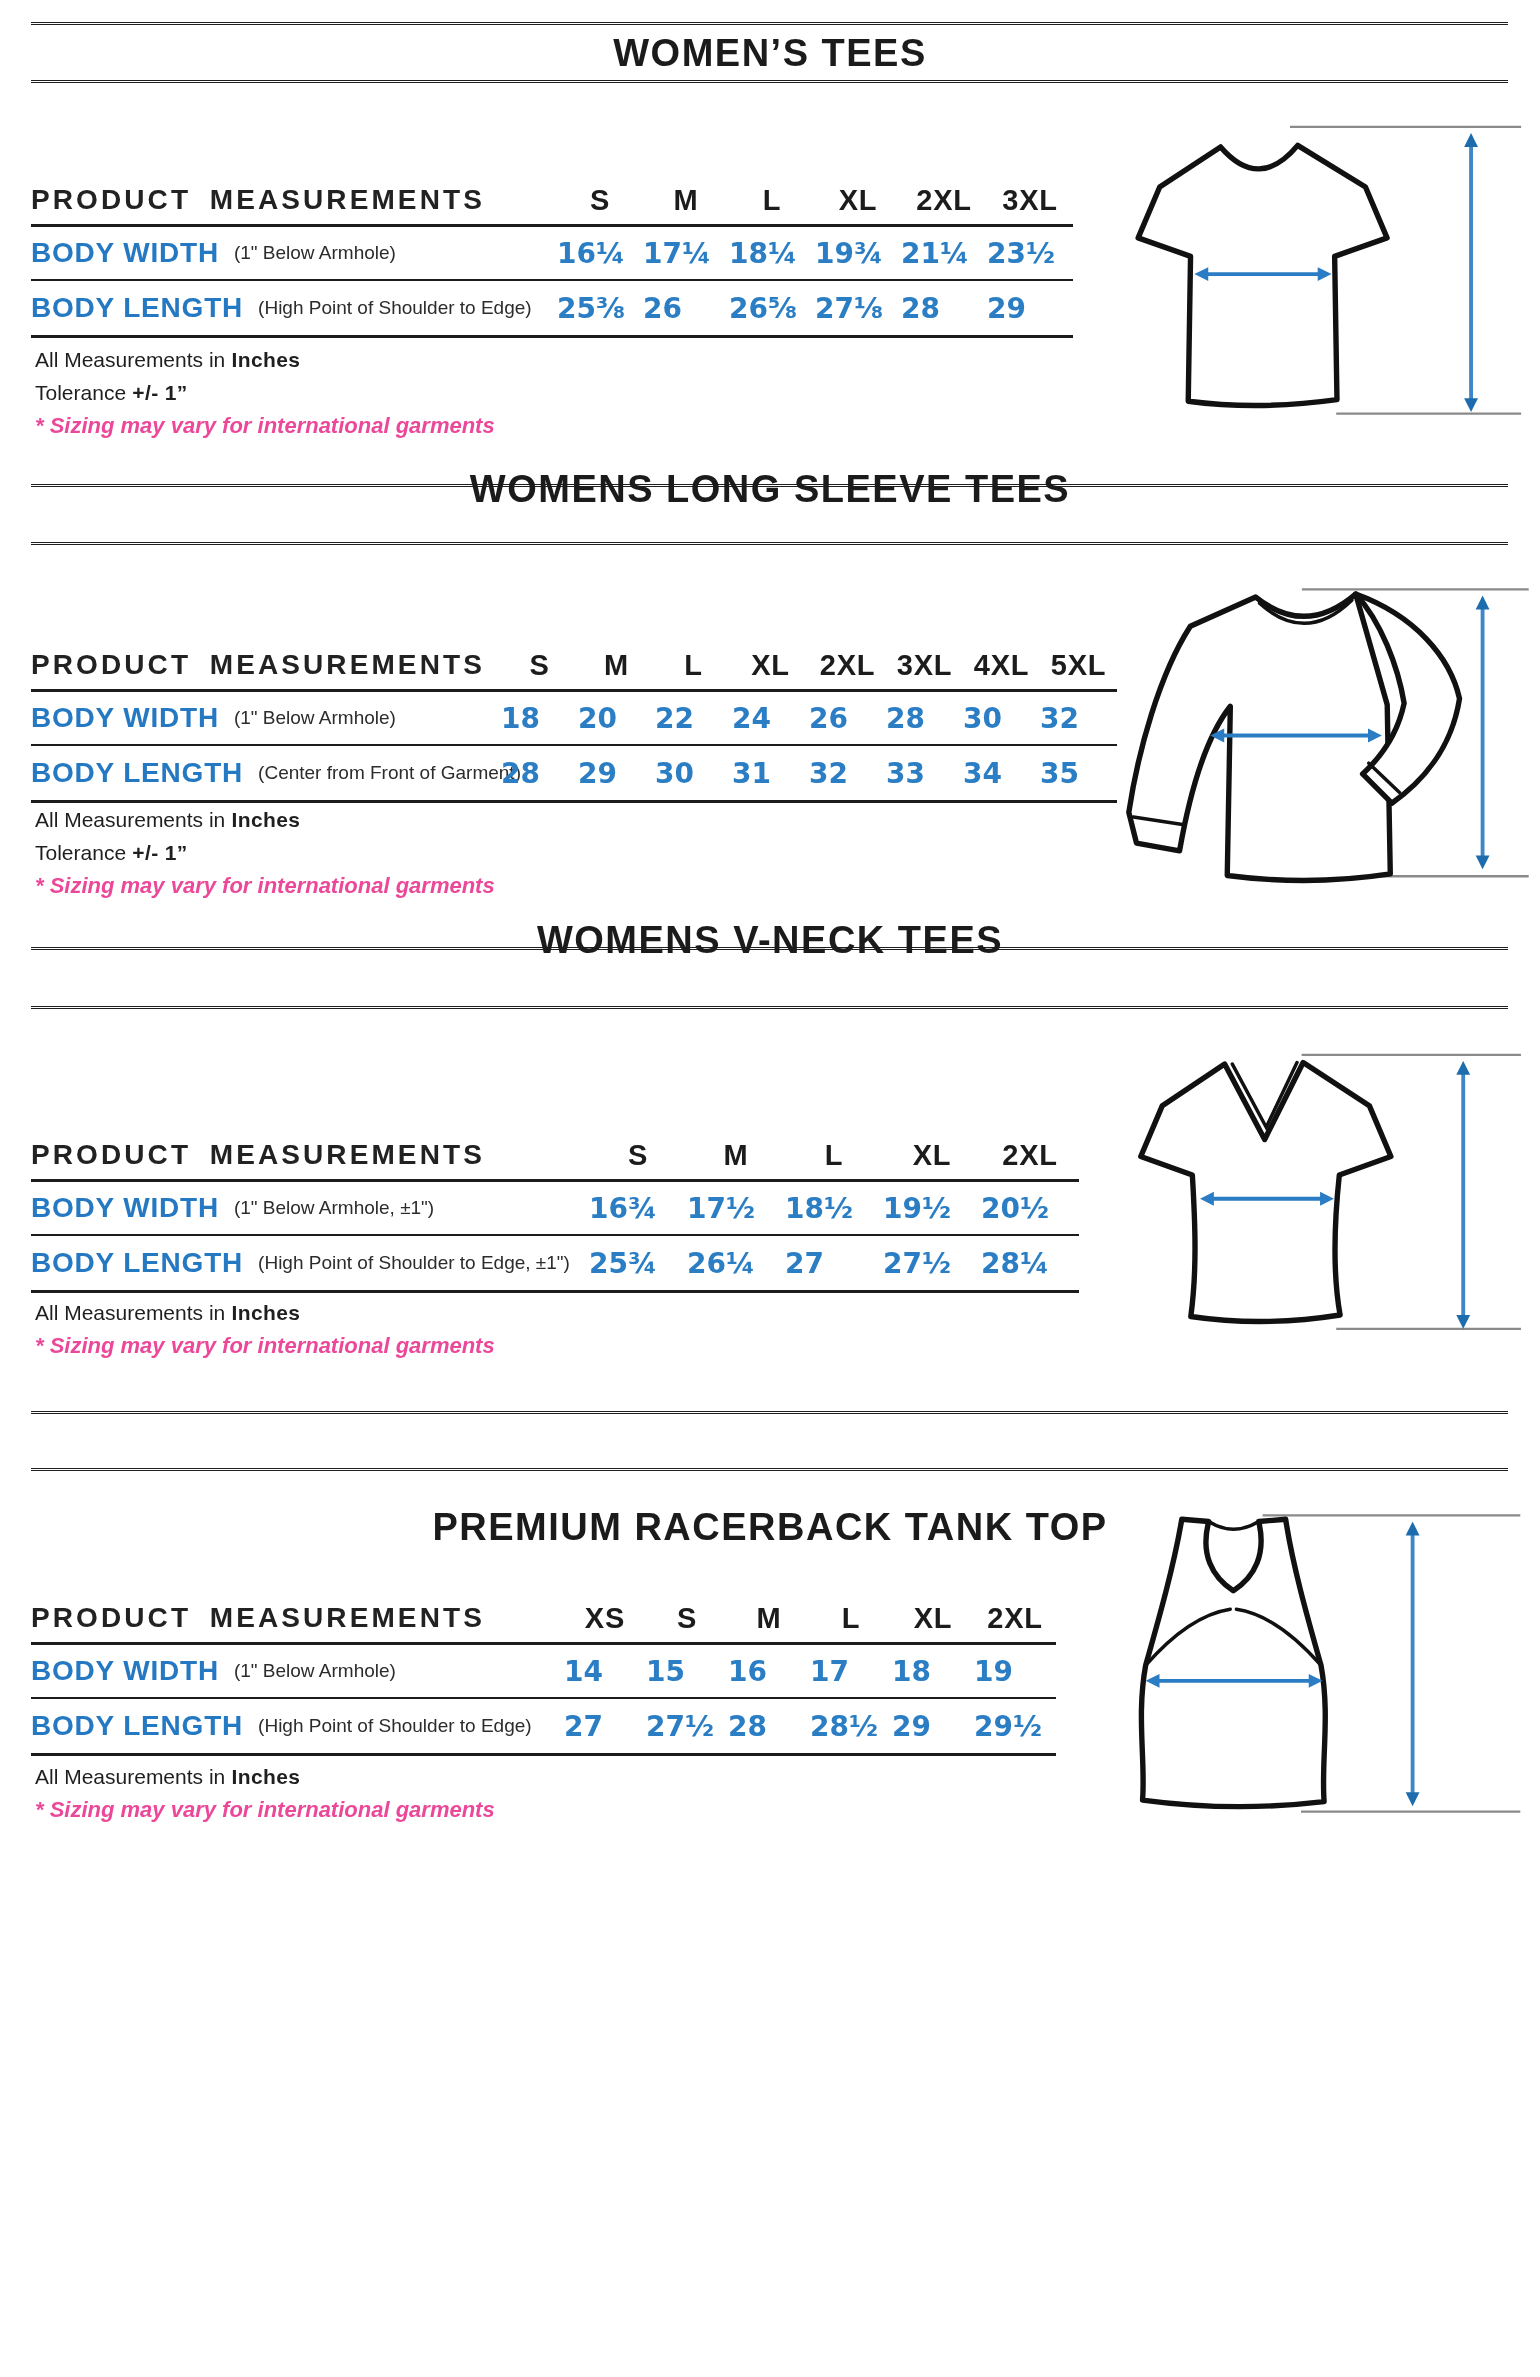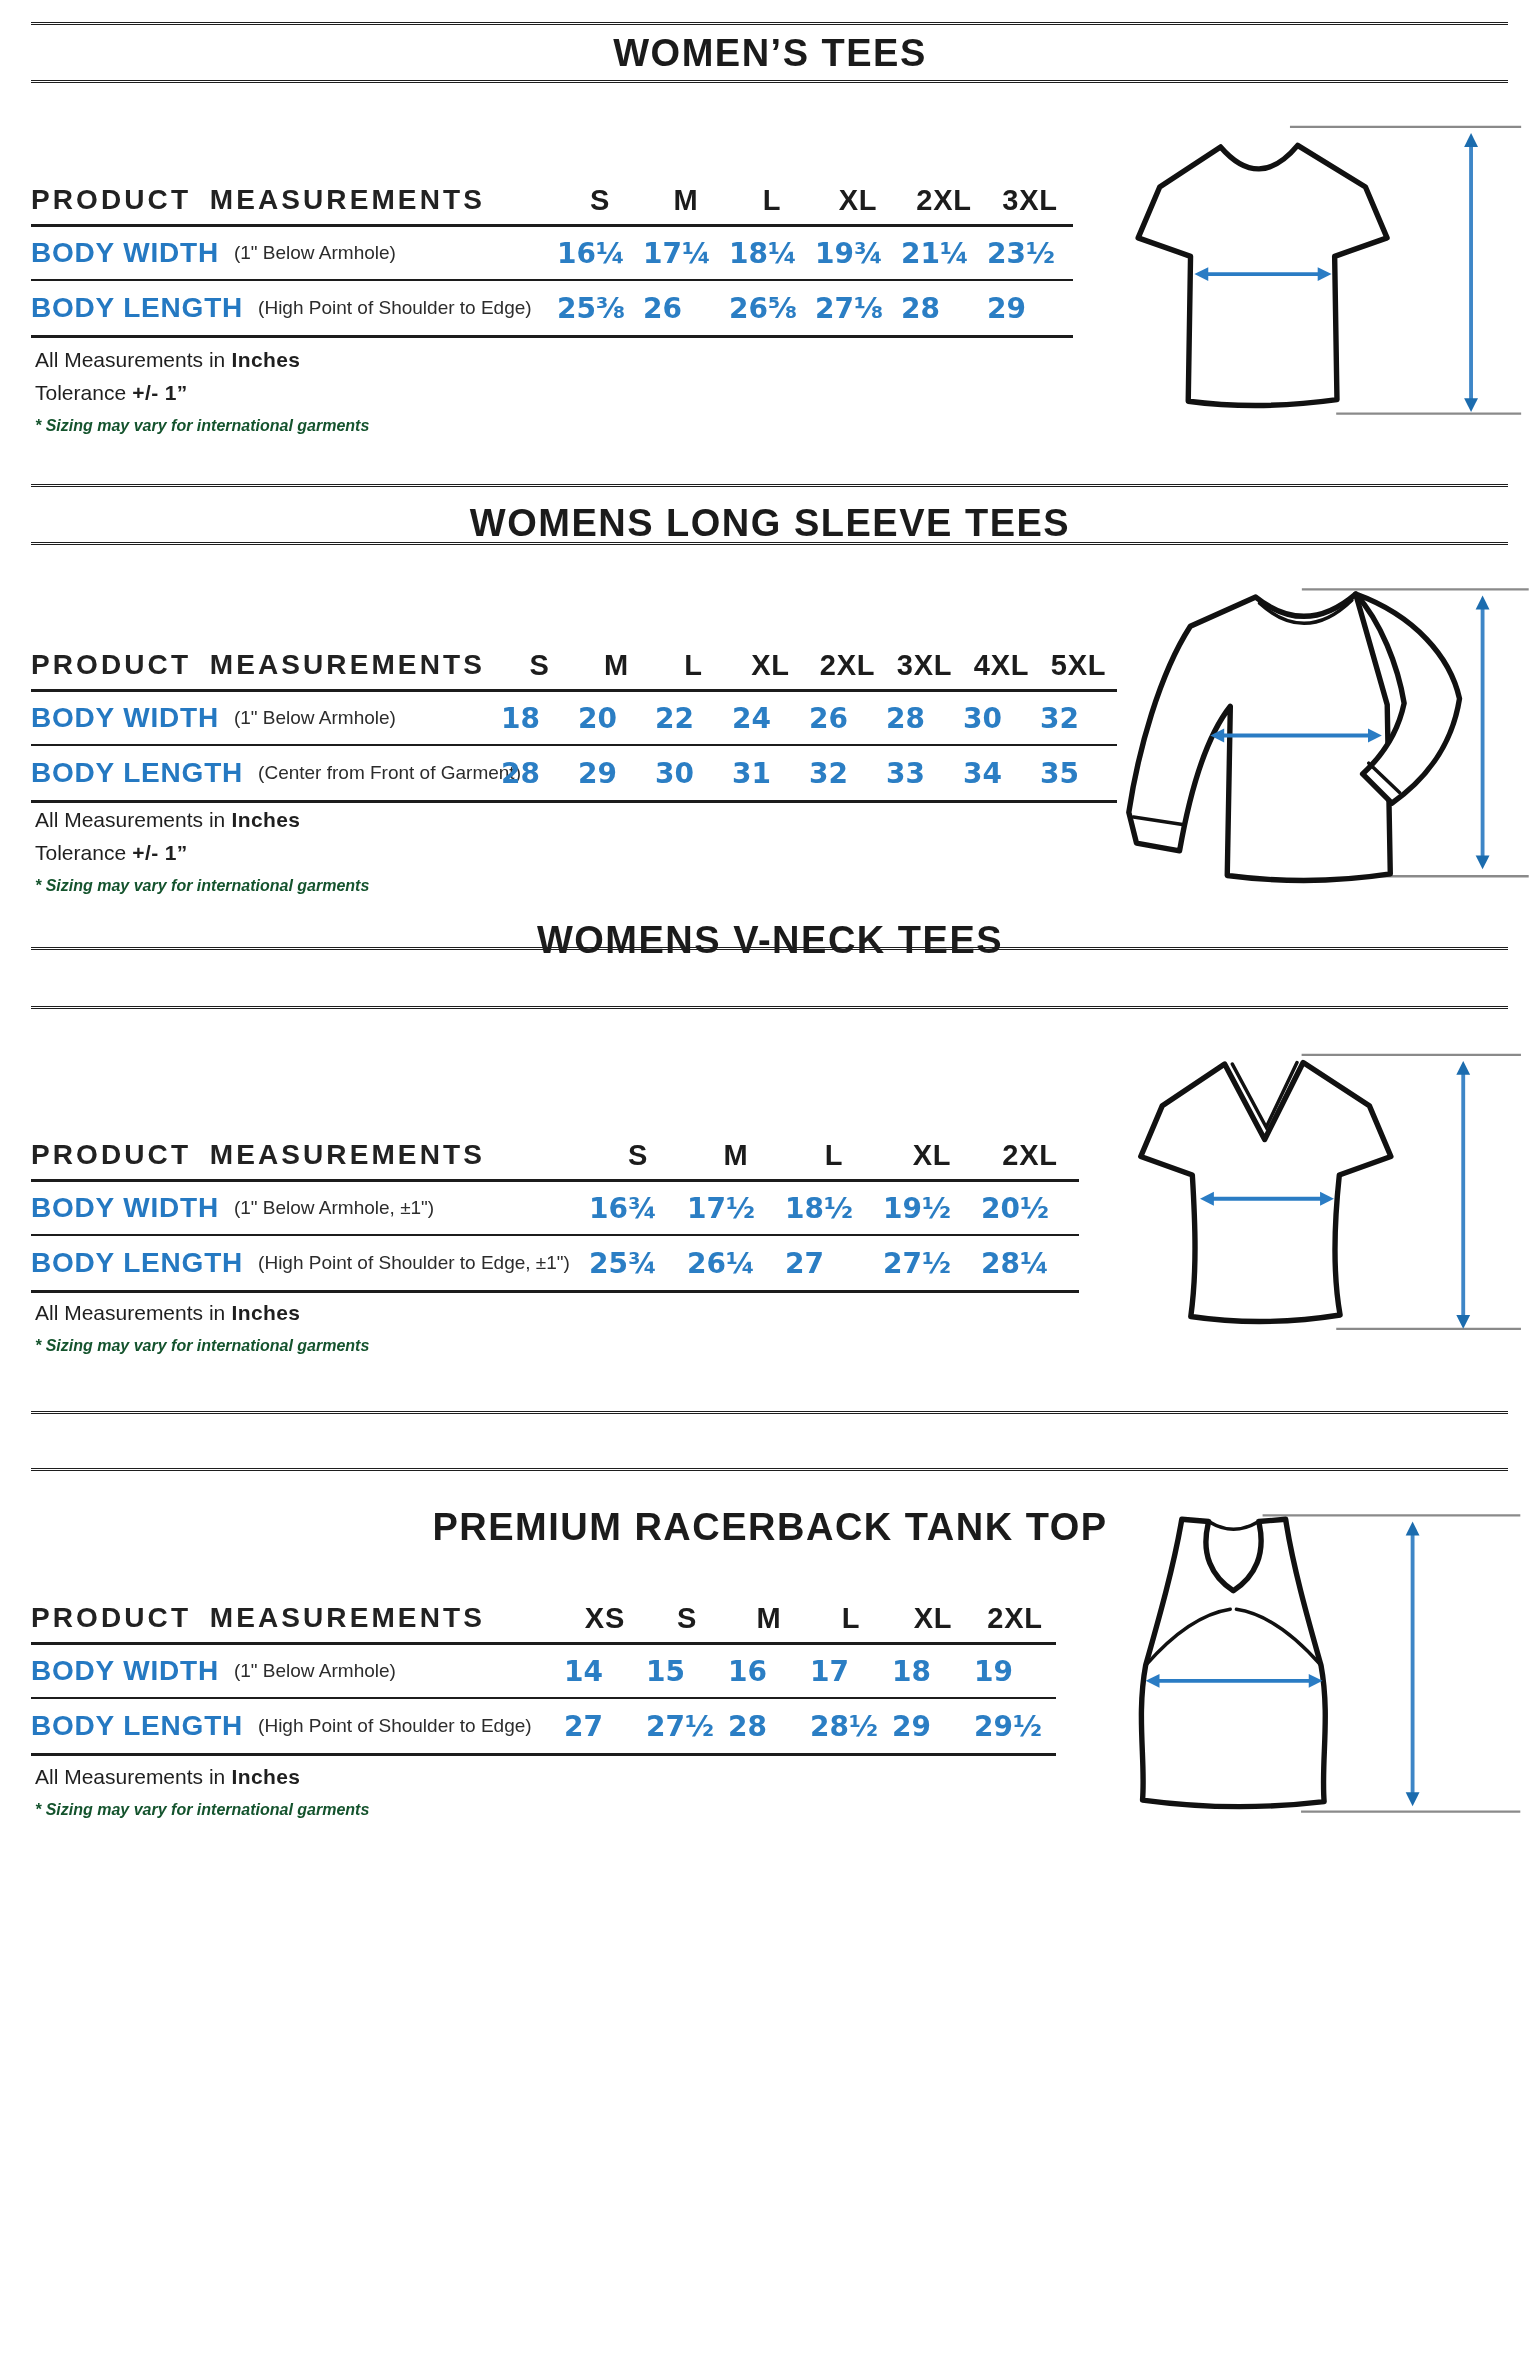--- a/index.html
+++ b/index.html
@@ -26,21 +26,21 @@
   .row-label-cell{display:flex; align-items:center; gap:15px; white-space:nowrap;}
   .row-label{font-weight:bold; font-size:28px; letter-spacing:0.8px; color:#2579c2;}
   .row-sub{font-size:19px; color:#2c2c2c;}
   .val{
     text-align:left; font-weight:bold; font-size:28px; color:#2b7ec4;
     font-family:"DejaVu Sans","Liberation Sans",sans-serif;
   }
   .notes{position:absolute; left:35px;}
   .note-line{font-size:21px; color:#1f1f1f; height:33px; line-height:33px;}
   .note-bold{font-weight:bold; margin-left:6.2px; letter-spacing:0.4px;margin-top:37px;}
-  .note-italic{font-size:16px; font-weight:bold; font-style:italic; color:#14532d; height:33px; line-height:33px;}
+  .note-italic{font-size:22px; font-weight:bold; font-style:italic; color:#ec4899; height:33px; line-height:33px;}
   .figure{position:absolute;}
   svg .garment{fill:#ffffff; stroke:#111111; stroke-width:7; stroke-linejoin:round; stroke-linecap:round;}
   svg .detail{fill:none; stroke:#111111; stroke-width:4.5; stroke-linecap:round;}
   svg .refline{stroke:#8a8a8a; stroke-width:3;}
   svg .arrow-shaft-h{stroke:#2a7cc4; stroke-width:5;}
   svg .arrow-shaft-v{stroke:#3e86c7; stroke-width:5;}
   svg .arrow-head-h{fill:#2a7cc4;}
   svg .arrow-head-v{fill:#1c6cae;}
 </style>
 </head>
@@ -106,21 +106,21 @@
       </g>
       <g>
         <line class="arrow-shaft-v" x1="475" y1="38" x2="475" y2="370"></line>
         <polygon class="arrow-head-v" points="475,22 466,40 484,40"></polygon>
         <polygon class="arrow-head-v" points="475,384 466,366 484,366"></polygon>
       </g>
     </svg>
   </div>
 
   <div class="rule" style="top:484px"></div>
-  <div class="section-title" style="top:502px">WOMENS LONG SLEEVE TEES</div>
+  <div class="section-title" style="top:468px">WOMENS LONG SLEEVE TEES</div>
   <div class="rule" style="top:542px"></div>
 
   <div class="mtable" style="top:641px; --cols:470px 77px 77px 77px 77px 77px 77px 77px 77px">
     <div class="mrow header">
       <div class="tbl-label-hdr">PRODUCT MEASUREMENTS</div>
       <div class="size-hdr">S</div>
       <div class="size-hdr">M</div>
       <div class="size-hdr">L</div>
       <div class="size-hdr">XL</div>
       <div class="size-hdr">2XL</div>

